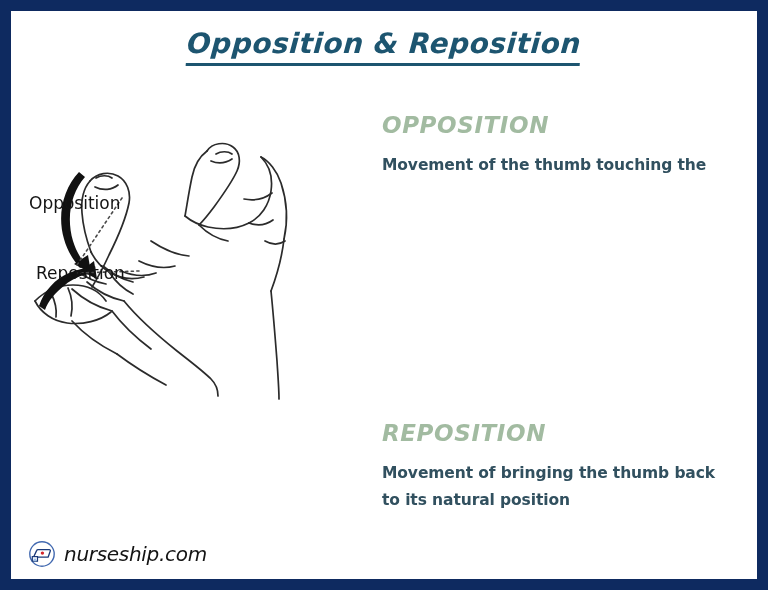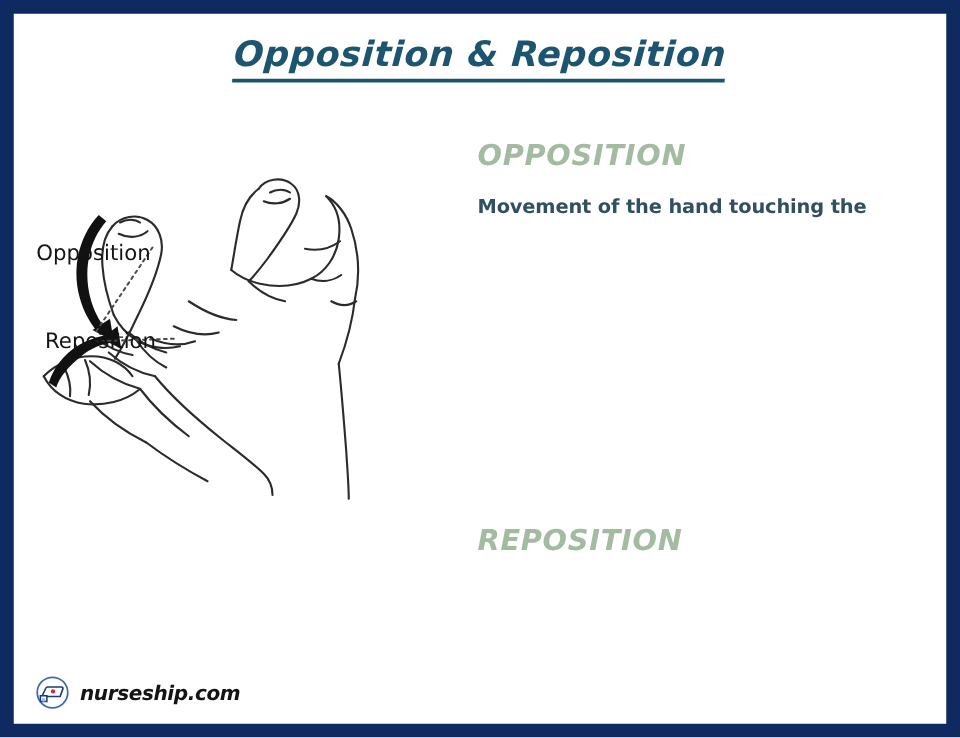--- a/index.html
+++ b/index.html
@@ -107,22 +107,22 @@
     left: 16px;
     bottom: 10px;
     display: flex;
     align-items: center;
     gap: 7px;
   }
   #logo-mark { display: block; }
   #brand {
     font-family: "DejaVu Sans", sans-serif;
     font-style: italic;
-    font-weight: bold;
-    font-size: 16px;
+    font-weight: normal;
+    font-size: 20px;
     color: #141414;
     letter-spacing: -0.3px;
   }
 </style>
 </head>
 <body>
 
 <div id="poster">
   <div id="canvas">
 
@@ -197,26 +197,30 @@
         <line x1="128" y1="150" x2="66" y2="152"></line>
       </g>
     </svg>
 
     <div class="annot" id="annot-opposition">Opposition</div>
     <div class="annot" id="annot-reposition">Reposition</div>
 
     <div class="section" id="section-opposition">
       <h2 class="section-heading">OPPOSITION</h2>
       <p class="section-body">
-        <span>Movement of the hand touching the</span><br>
+        <span>Movement of the thumb touching the</span><br>
       </p>
     </div>
 
     <div class="section" id="section-reposition">
       <h2 class="section-heading">REPOSITION</h2>
+      <p class="section-body">
+        <span>Movement of bringing the thumb back</span><br>
+        <span>to its natural position</span>
+      </p>
     </div>
 
     <div id="footer">
       <svg id="logo-mark" width="30" height="30" viewBox="0 0 30 30" xmlns="http://www.w3.org/2000/svg">
         <circle cx="15" cy="15" r="12.2" fill="none" stroke="#4269b0" stroke-width="1.4"></circle>
         <path d="M6.5 18.2 L9.6 11.6 C9.9 10.9 10.4 10.6 11.1 10.6 L22.2 10.6
                  C23.1 10.6 23.6 11.3 23.3 12.1 L21.1 18.2 Z" fill="#ffffff" stroke="#1b3a7a" stroke-width="1.3" stroke-linejoin="round"></path>
         <circle cx="15.4" cy="14.1" r="1.7" fill="#d4262c"></circle>
         <rect x="5.3" y="17.6" width="5.2" height="4.6" fill="#ffffff" stroke="#1b3a7a" stroke-width="1.2"></rect>
         <rect x="6.6" y="19.6" width="2.6" height="2.6" fill="#9dc0e8"></rect>

